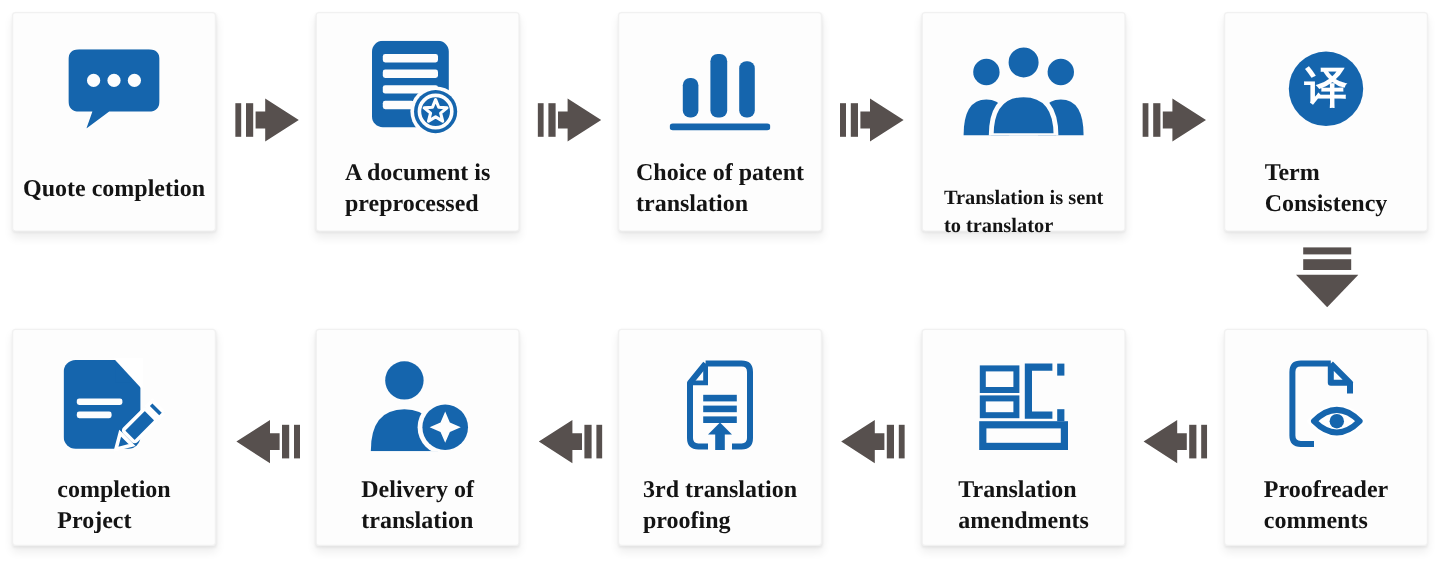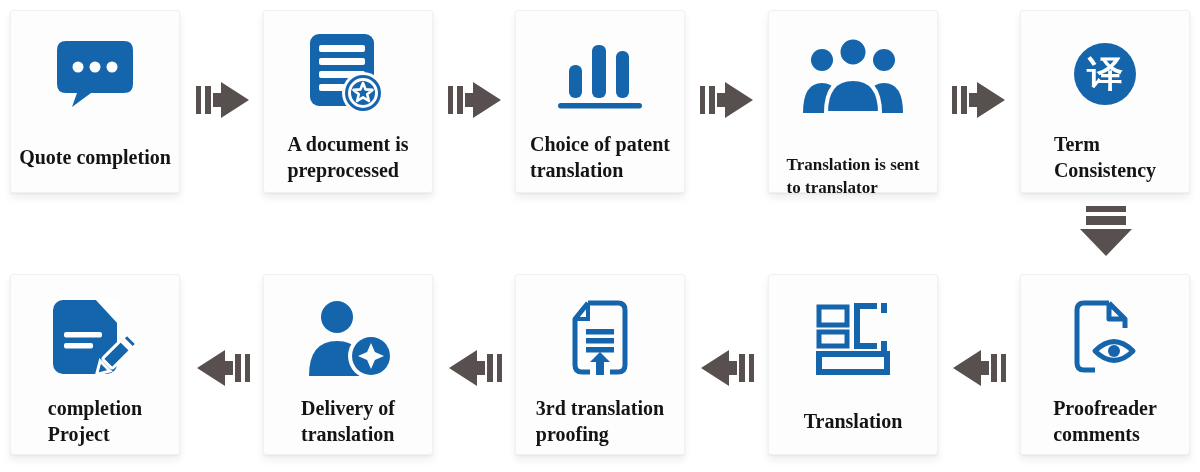--- a/index.html
+++ b/index.html
@@ -215,20 +215,21 @@
         <rect x="4" y="31" width="28" height="14" fill="none" stroke="#1565ad" stroke-width="5"></rect>
         <path d="M62 5 H42 V45 H62" fill="none" stroke="#1565ad" stroke-width="6"></path>
         <rect x="66" y="2" width="6" height="10" fill="#1565ad"></rect>
         <rect x="66" y="40" width="6" height="10" fill="#1565ad"></rect>
         <rect x="4" y="53" width="68" height="18" fill="none" stroke="#1565ad" stroke-width="6"></rect>
       </svg>
     </div>
     <div class="labelwrap">
         <div class="label">
       <span>Translation</span>
+          <span>amendments</span>
     </div>
       </div>
   </div>
 
   <div class="card r2 c5">
     <div class="iconwrap">
       <svg width="76" height="80" viewBox="0 0 76 80">
         <path d="M42 5 H17 Q10 5 10 12 V65 Q10 72 17 72 H28" fill="none" stroke="#1565ad" stroke-width="5" stroke-linejoin="round"></path>
         <path d="M42 5 L58 21 H42 V5 M58 21 V30" fill="none" stroke="#1565ad" stroke-width="5" stroke-linejoin="round"></path>
         <path d="M28 53 Q47 34 66 53 Q47 72 28 53 Z" fill="#ffffff" stroke="#ffffff" stroke-width="9"></path>

